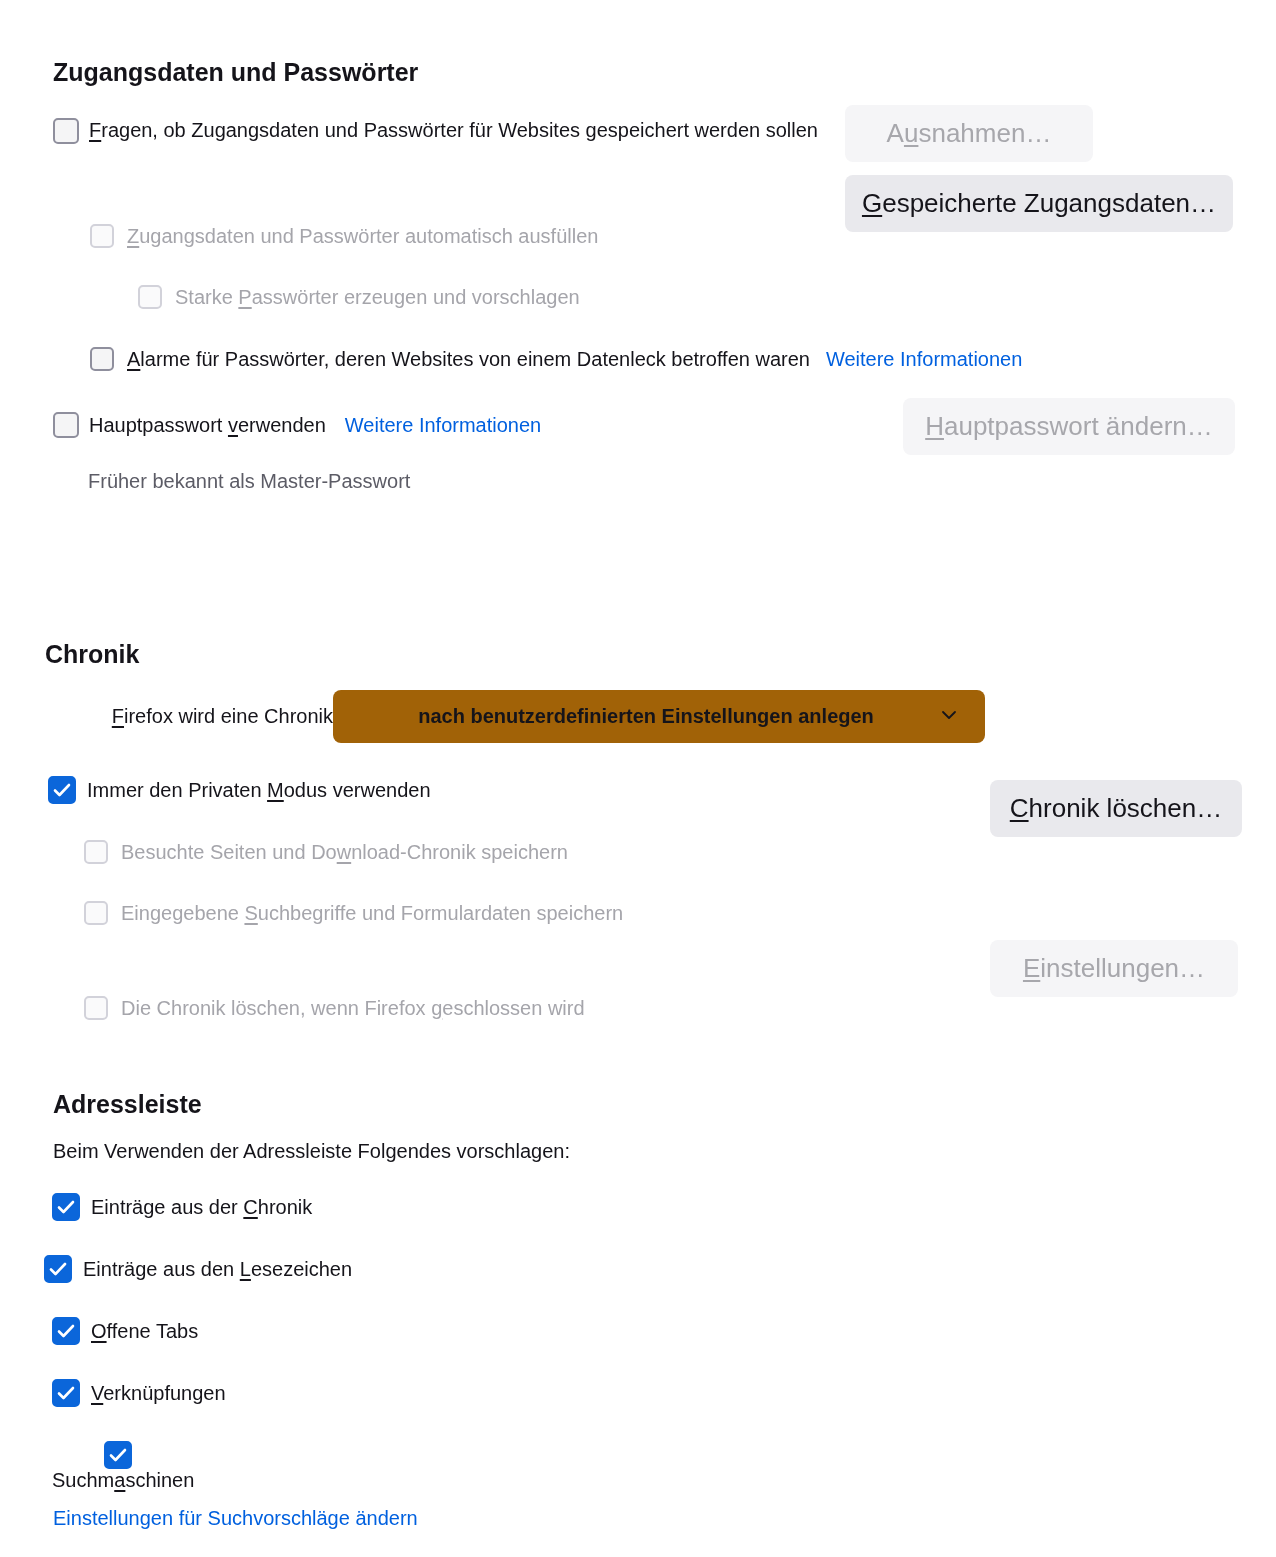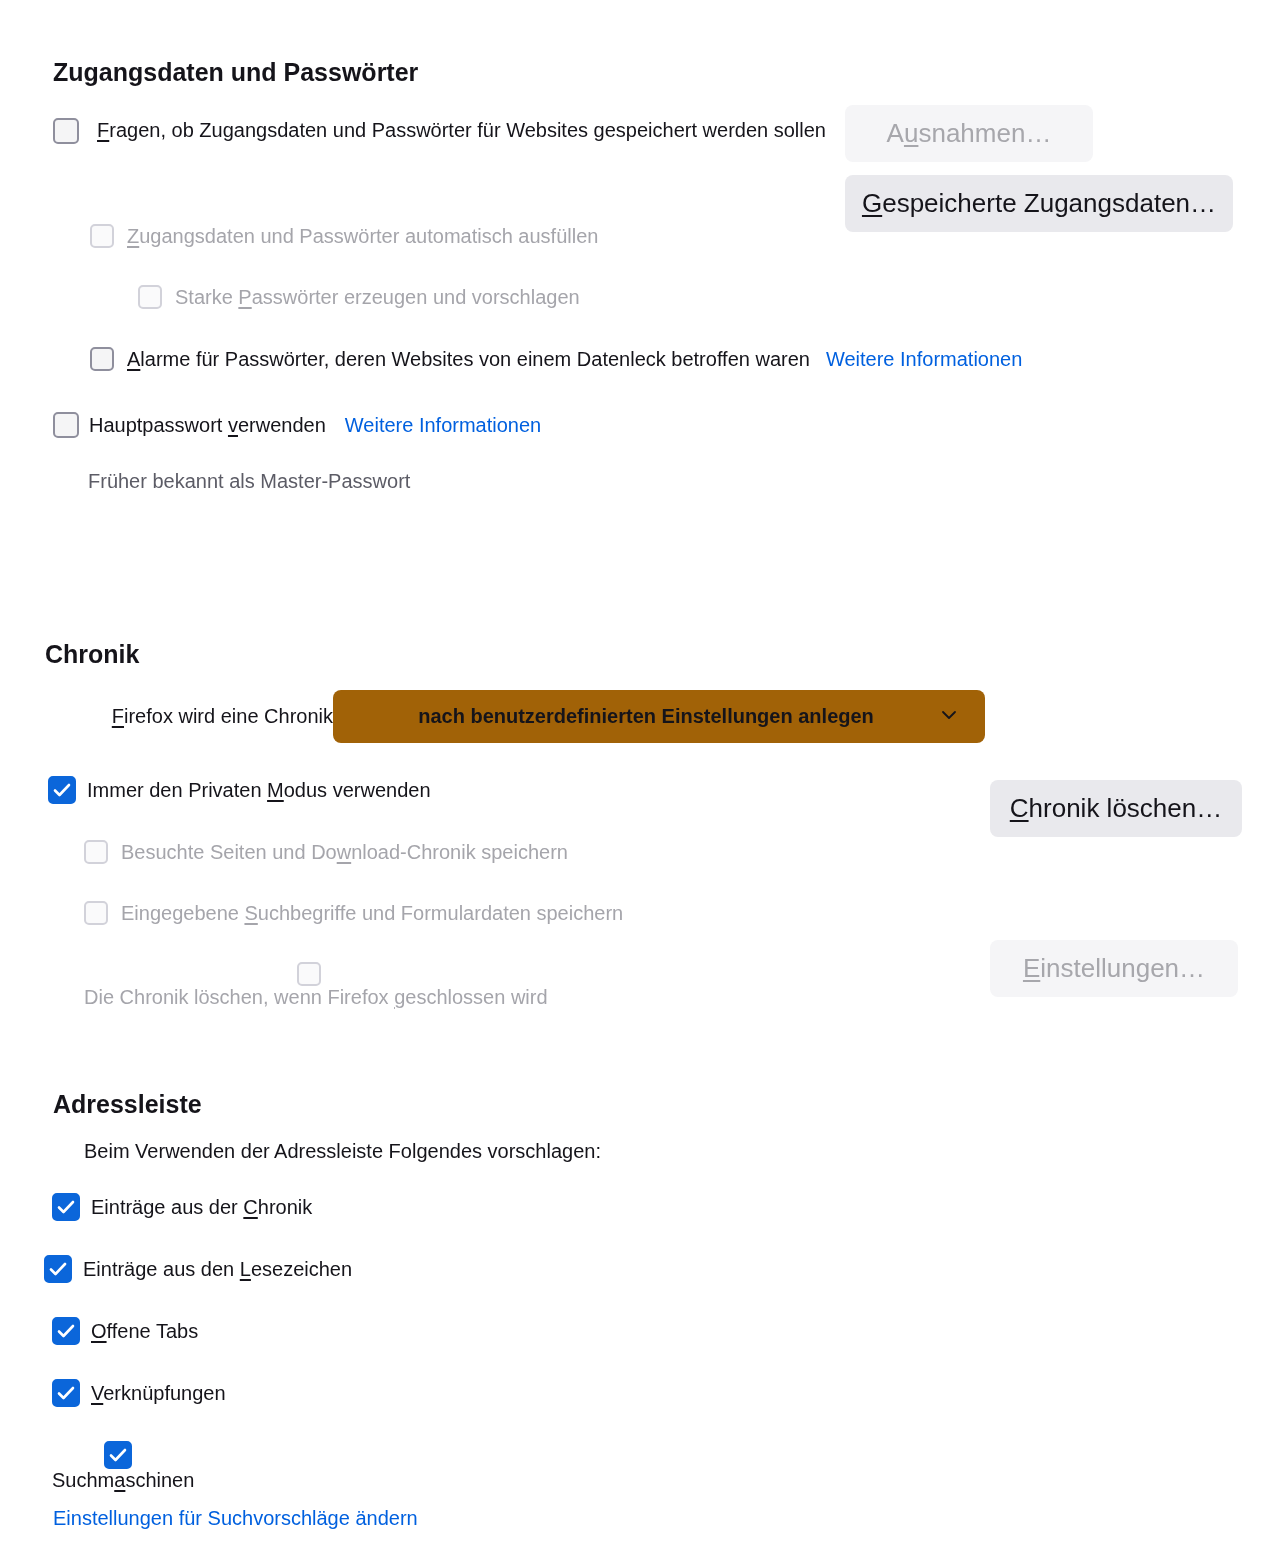--- a/index.html
+++ b/index.html
@@ -46,21 +46,21 @@
 </style>
 </head>
 <body>
 
 <div class="page">
 
   <div class="abs h1" style="left:53px; top:58px;">
     <span>Zugangsdaten und Passwörter</span>
   </div>
 
-  <div class="abs row" style="left:53px; top:108px;text-align:center;">
+  <div class="abs row" style="left:53px; top:108px;">
     <span class="cb"></span>
     <span class="label wrap-label"><span></span><span class="key">F</span><span>ragen, ob Zugangsdaten und Passwörter für Websites gespeichert werden sollen</span></span>
   </div>
 
   <button class="btn disabled" style="left:845px; top:105px; width:248px; height:57px;">
       <span><span>A</span><span class="key">u</span><span>snahmen…</span></span>
     </button>
 
   <button class="btn" style="left:845px; top:175px; width:388px; height:57px;">
       <span><span></span><span class="key">G</span><span>espeicherte Zugangsdaten…</span></span>
@@ -83,20 +83,23 @@
     <a class="link">Weitere Informationen</a>
   </div>
 
   <div class="abs row" style="left:53px; top:412px;">
     <span class="cb"></span>
     <span class="label"><span>Hauptpasswort </span><span class="key">v</span><span>erwenden</span></span>
     <span class="gap19"></span>
     <a class="link">Weitere Informationen</a>
   </div>
 
+  <button class="btn disabled" style="left:903px; top:398px; width:332px; height:57px;">
+      <span><span></span><span class="key">H</span><span>auptpasswort ändern…</span></span>
+    </button>
 
   <div class="abs note" style="left:88px; top:470px;">Früher bekannt als Master-Passwort</div>
 
   <div class="abs h1" style="left:45px; top:640px;">
     <span>Chronik</span>
   </div>
 
   <div class="abs row" style="left:45px; top:690px; height:53px;text-align:right;">
     <span class="label" style="width:288px;"><span></span><span class="key">F</span><span>irefox wird eine Chronik</span></span>
     <div class="dropdown">
@@ -123,34 +126,34 @@
   <div class="abs row muted" style="left:84px; top:840px;">
     <span class="cb small disabled"></span>
     <span class="label"><span>Besuchte Seiten und Do</span><span class="key">w</span><span>nload-Chronik speichern</span></span>
   </div>
 
   <div class="abs row muted" style="left:84px; top:901px;">
     <span class="cb small disabled"></span>
     <span class="label"><span>Eingegebene </span><span class="key">S</span><span>uchbegriffe und Formulardaten speichern</span></span>
   </div>
 
-  <div class="abs row muted" style="left:84px; top:962px;flex-direction:column;">
+  <div class="abs row muted" style="left:84px; top:996px;">
     <span class="cb small disabled"></span>
     <span class="label"><span>Die Chronik löschen, wenn Firefox </span><span class="key">g</span><span>eschlossen wird</span></span>
   </div>
 
   <button class="btn disabled" style="left:990px; top:940px; width:248px; height:57px;">
       <span><span></span><span class="key">E</span><span>instellungen…</span></span>
     </button>
 
   <div class="abs h1" style="left:53px; top:1090px;">
     <span>Adressleiste</span>
   </div>
 
-  <div class="abs label" style="left:53px; top:1140px;margin-left:31px;">Beim Verwenden der Adressleiste Folgendes vorschlagen:</div>
+  <div class="abs label" style="left:53px; top:1140px;">Beim Verwenden der Adressleiste Folgendes vorschlagen:</div>
 
   <div class="abs row" style="left:52px; top:1193px;">
     <span class="cb big checked">
         <svg width="18" height="14" viewBox="0 0 18 14">
           <path d="M2 7.5l4.5 4.5L16 2" fill="none" stroke="#ffffff" stroke-width="2.6" stroke-linecap="round" stroke-linejoin="round"></path>
         </svg>
       </span>
     <span class="label"><span>Einträge aus der </span><span class="key">C</span><span>hronik</span></span>
   </div>
 

